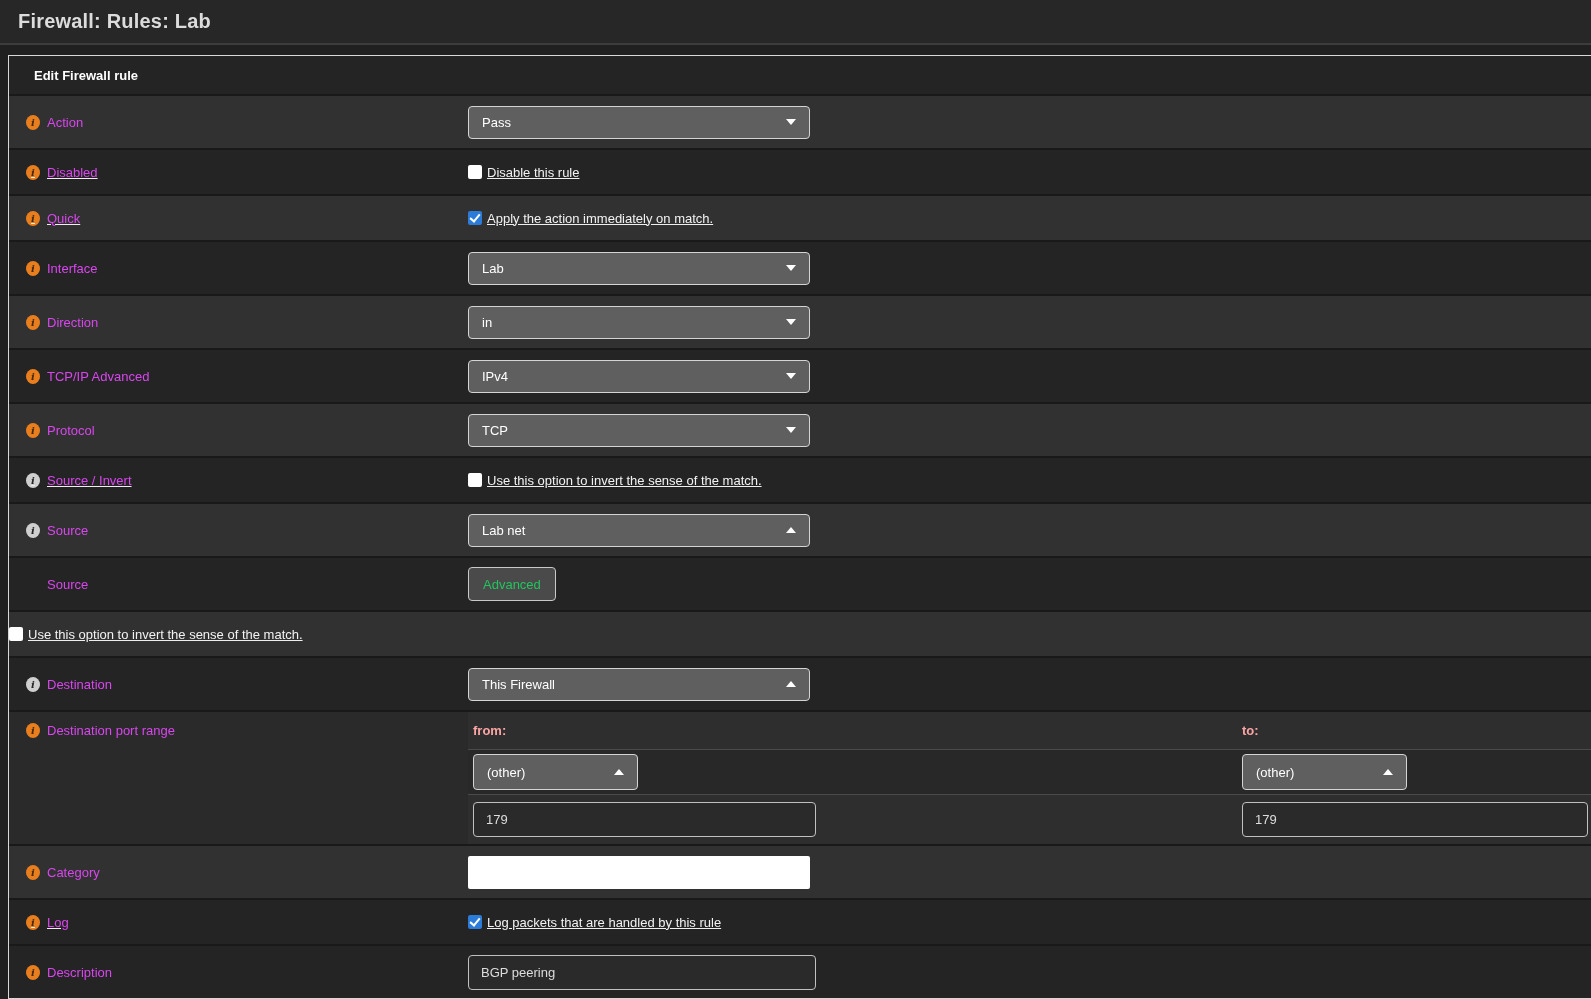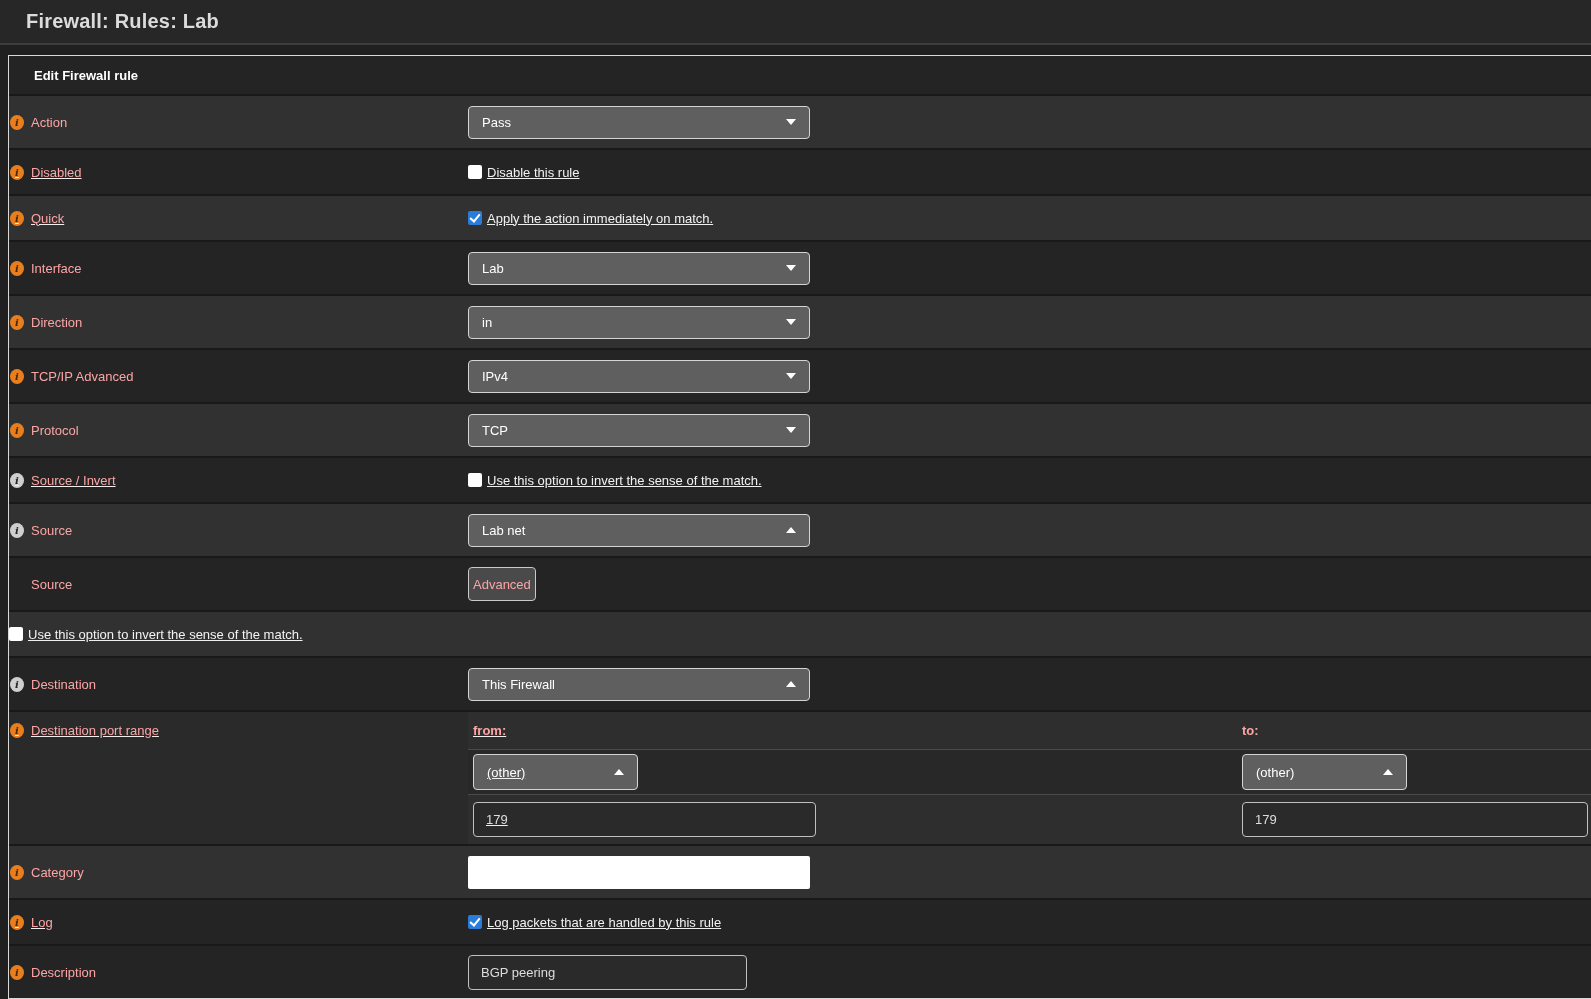--- a/index.html
+++ b/index.html
@@ -9,21 +9,21 @@
     font-family:"Liberation Sans", sans-serif;
     font-size:13px;
     color:#efefef;
   }
 
   
   .titlebar {
     height:45px; background:#272727;
     border-bottom:2px solid #3d3d3d;
     display:flex; align-items:center;
-    padding-left:26px;
+    padding-left:18px;
   }
   .titlebar h1 { font-size:20px; font-weight:bold; color:#dcdcdc; letter-spacing:.2px; }
 
   
   .panel {
     margin:10px 0 0 8px;
     width:1583px;
     background:#242424;
     border:1px solid #d9d9d9;
     border-right:none;
@@ -31,29 +31,29 @@
   .panel-heading {
     height:38px; display:flex; align-items:center;
     padding-left:25px; font-weight:bold; color:#fff; font-size:13px;
     background:#242424;
   }
 
   
   .frow { display:flex; border-top:2px solid #191919; }
   .frow.light { background:#313131; }
   .frow.dark  { background:#242424; }
-  .frow.mid   { background:#2a2a2a;text-decoration:underline; }
+  .frow.mid   { background:#2a2a2a; }
   .r54 { height:54px; }
   .r46 { height:46px;text-decoration:underline; }
 
   .flabel {
     width:459px; flex:none;
     display:flex; align-items:center; gap:7px;
-    padding-left:1px;
-    color:#fca5a5;
+    padding-left:17px;
+    color:#d946ef;
   }
   .fctrl { flex:1; display:flex; align-items:center; position:relative; }
 
   
   .info-icon {
     width:14px; height:15px; border-radius:50%;
     display:inline-flex; align-items:center; justify-content:center;
     flex:none;
     font-family:"DejaVu Serif", serif;
     font-size:10px; font-weight:bold; font-style:italic;
@@ -87,35 +87,35 @@
   .cb.checked::after {
     content:""; position:absolute; left:4px; top:1px;
     width:4px; height:8px;
     border:solid #fff; border-width:0 2px 2px 0;
     transform:rotate(40deg);
   }
   .cb-label { margin-left:5px; color:#f2f2f2; }
 
   
   .btn {
-    height:34px; padding:0 4px;
+    height:34px; padding:0 14px;
     background:#4a4a4a; border:1px solid #c9c9c9; border-radius:4px;
-    color:#fca5a5; font-size:13px; cursor:pointer;
+    color:#22c55e; font-size:13px; cursor:pointer;
     font-family:"Liberation Sans", sans-serif;
   }
   .text-input {
     height:35px; padding:0 12px;
     background:#2a2a2a; border:1px solid #c0c0c0; border-radius:4px;
     color:#ddd; font-size:13px;
     font-family:"Liberation Sans", sans-serif;
   }
   .text-input.white {
     background:#fff; border:none; border-radius:2px; height:33px; color:#222;
   }
-  .w342 { width:342px; } .w348 { width:279px; }
+  .w342 { width:342px; } .w348 { width:348px; }
 
   
   .frow.portrange { height:134px; }
   .portrange .flabel { align-items:flex-start; padding-top:11px; }
   .pr-table { flex:1; display:flex; flex-direction:column; }
   .pr-sub { position:relative; display:flex; align-items:center; }
   .pr-head   { height:38px; background:#2e2e2e; border-bottom:1px solid #4a4a4a; font-weight:bold; color:#fca5a5; }
   .pr-mid    { height:46px; background:#282828; border-bottom:1px solid #4a4a4a; }
   .pr-bottom { height:49px; background:#2e2e2e; }
   .pr-left  { margin-left:5px; }

